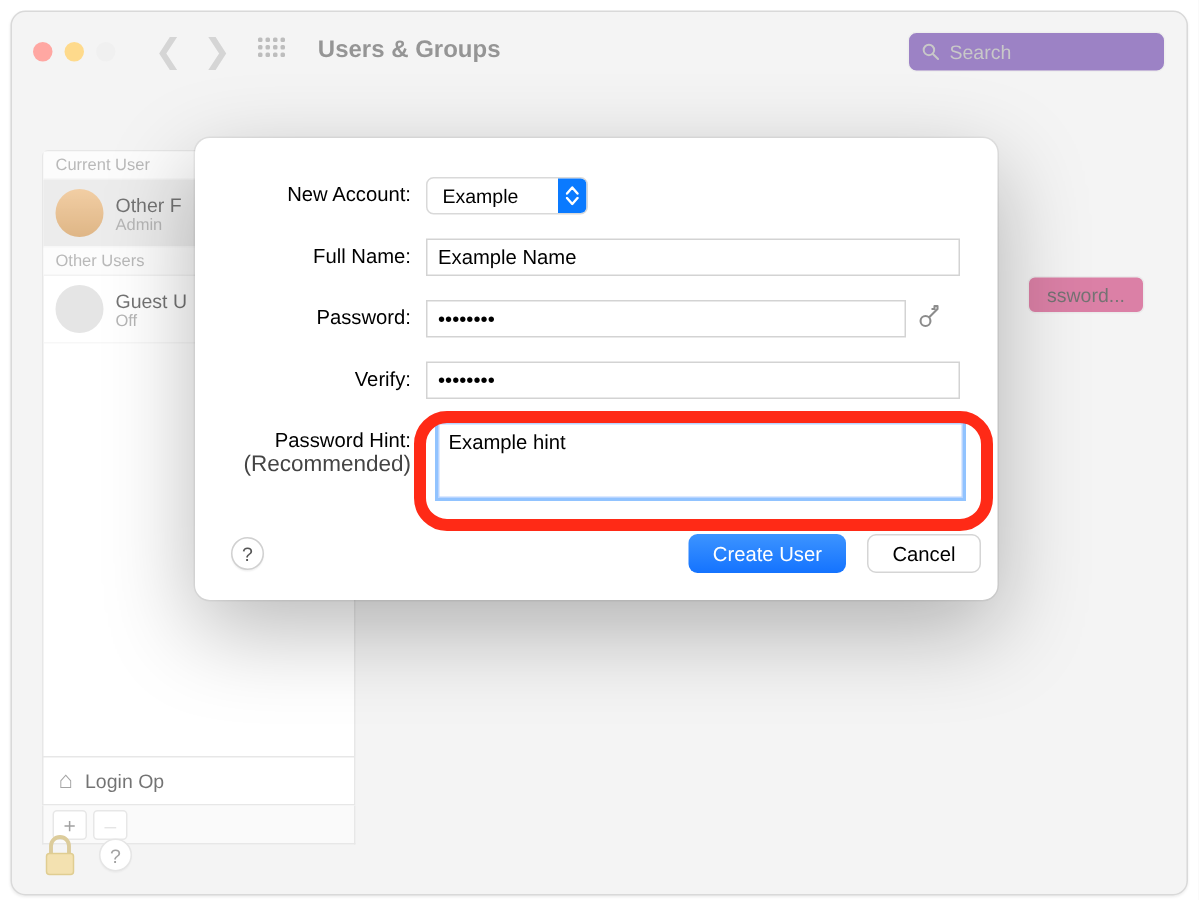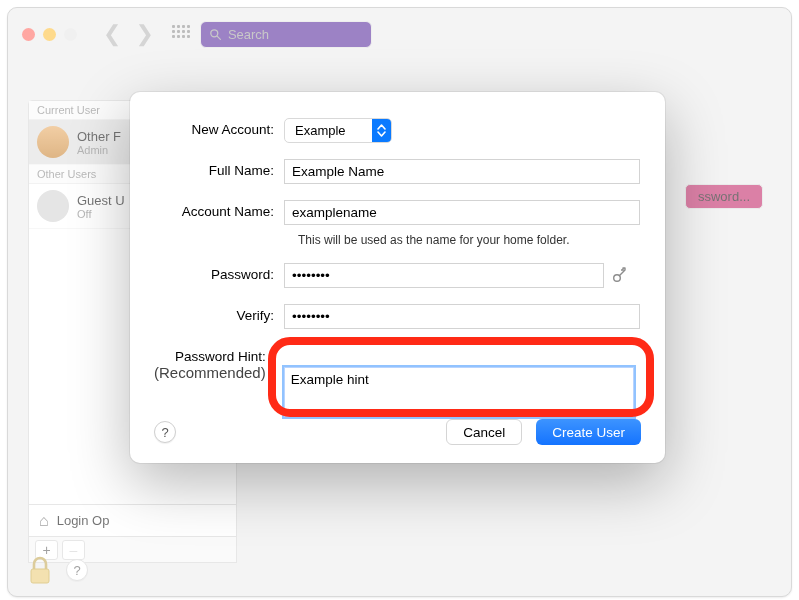--- a/index.html
+++ b/index.html
@@ -158,21 +158,21 @@
     }
 
     
     .sheet {
       position:absolute;
       left:130px; top:92px;
       width:535px;
       background:#fff;
       border-radius:10px;
       box-shadow: 0 20px 60px rgba(0,0,0,0.28), 0 0 0 1px rgba(0,0,0,0.06);
-      padding: 26px 24px 18px 24px;
+      padding: 26px 11px 18px 24px;
     }
     .form-row {
       display:flex; align-items:flex-start;
       margin-bottom: 16px;
     }
     .form-row .lbl {
       width: 130px;
       text-align:right;
       padding-right: 10px;
       padding-top:4px;
@@ -218,21 +218,21 @@
       position:relative;
       width:370px; height:64px;
     }
     .hint-ring {
       position:absolute; inset:-8px;
       border:8px solid #ff2a16;
       border-radius:22px;
       pointer-events:none;
     }
     .hint-input {
-      position:absolute; left:8px; top:22px;
+      position:absolute; left:8px; top:0;
       width: 350px; height:50px;
       border:1px solid #b8d4ff;
       outline:2px solid rgba(10,122,255,0.45);
       outline-offset:0;
       padding:4px 6px;
       font-family:inherit; font-size:13.5px;
       resize:none;
     }
 
     .sheet-buttons {
@@ -274,20 +274,21 @@
         <span></span>
       <span></span>
         <span></span>
         <span></span>
         <span></span>
       <span></span>
         <span></span>
         <span></span>
         <span></span>
     </div>
+    <div class="title">Users &amp; Groups</div>
     <div class="search-field">
       <svg class="mag" viewBox="0 0 16 16">
           <circle cx="6.5" cy="6.5" r="4.3" fill="none" stroke="#9c9c9c" stroke-width="1.6"></circle>
           <line x1="10" y1="10" x2="14" y2="14" stroke="#9c9c9c" stroke-width="1.6" stroke-linecap="round"></line>
         </svg>
       <span>Search</span>
     </div>
   </div>
 
   <div class="content-area">
@@ -356,27 +357,20 @@
     </div>
   </div>
 
   <div class="form-row">
     <div class="lbl">Full Name:</div>
     <div class="ctl">
       <input class="text-input" value="Example Name" style="">
     </div>
   </div>
 
-  <div class="form-row">
-    <div class="lbl">Account Name:</div>
-    <div class="ctl">
-      <input class="text-input" value="examplename" style="">
-      <div class="helper">This will be used as the name for your home folder.</div>
-    </div>
-  </div>
 
   <div class="form-row">
     <div class="lbl">Password:</div>
     <div class="ctl pw-row">
       <input class="text-input" style="max-width: 320px;" value="••••••••">
       <span class="key-icon">
         <svg width="16" height="18" viewBox="0 0 16 18">
             <circle cx="5" cy="13" r="3.3" fill="none" stroke="#8c8c8c" stroke-width="1.4"></circle>
             <path d="M7.3 10.7 L13 5 l0 -2 l-2 0 l0 2 l-2 0" fill="none" stroke="#8c8c8c" stroke-width="1.4" stroke-linejoin="round"></path>
           </svg>
@@ -400,17 +394,17 @@
       <div class="hint-area">
         <textarea class="hint-input" style="">Example hint</textarea>
         <div class="hint-ring"></div>
       </div>
     </div>
   </div>
 
   <div class="sheet-buttons">
     <div class="help-btn">?</div>
     <div class="spacer"></div>
+    <button class="btn primary">Create User</button>
     <button class="btn">Cancel</button>
-    <button class="btn primary">Create User</button>
   </div>
 
 </div>
 
 </body></html>

